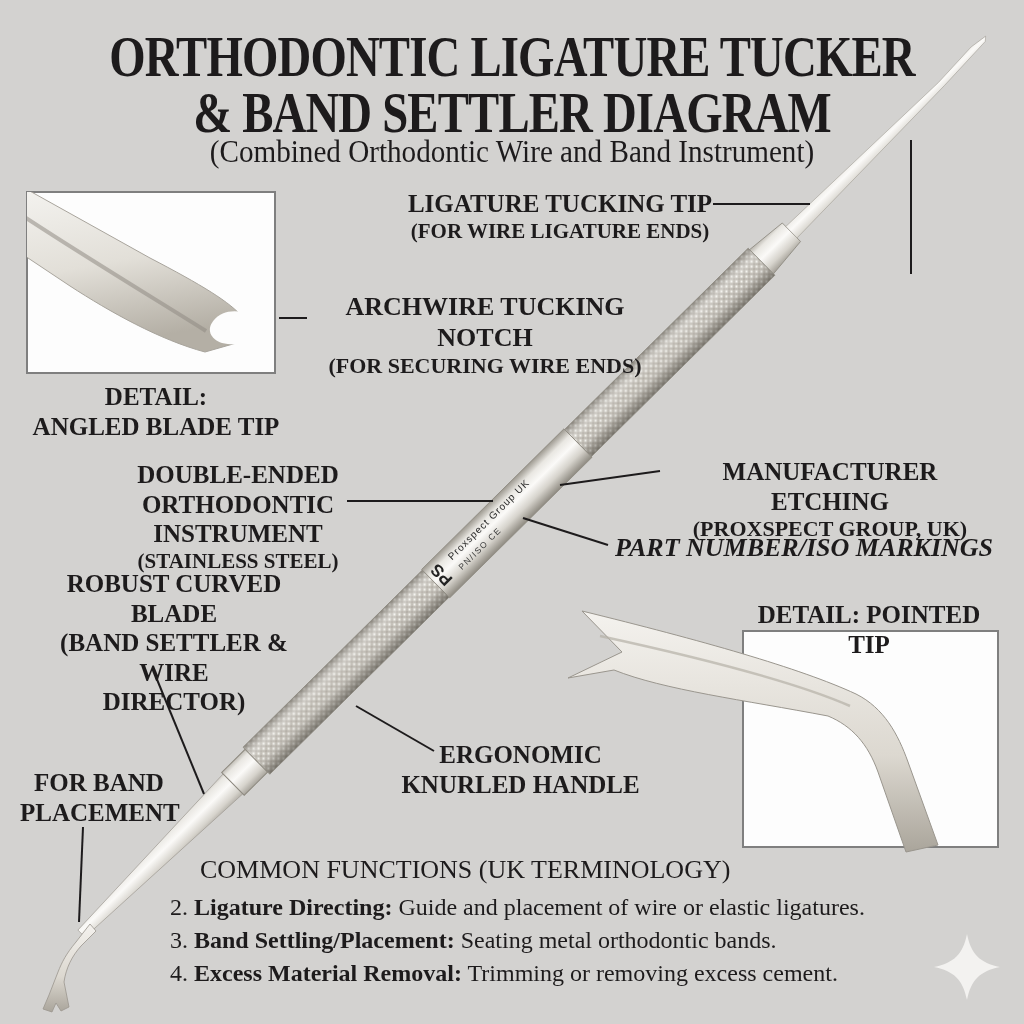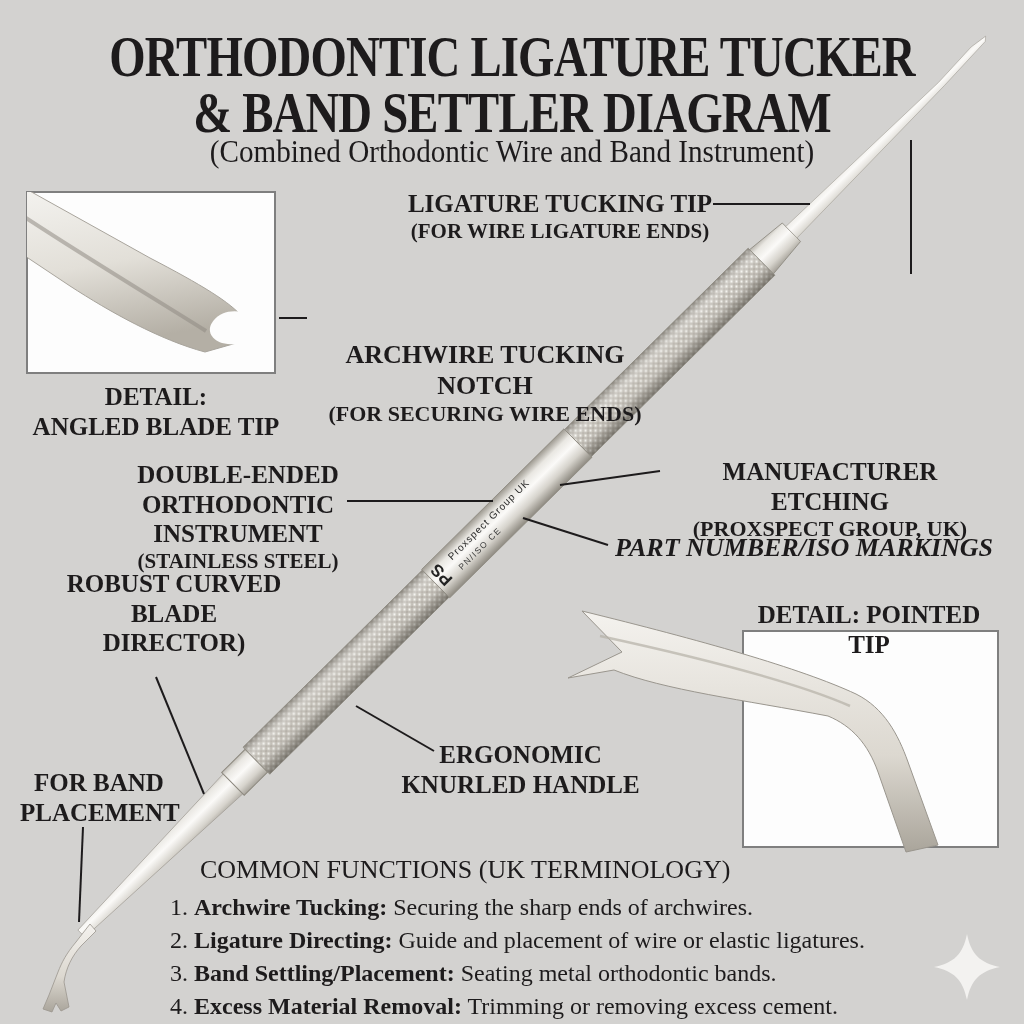--- a/index.html
+++ b/index.html
@@ -112,21 +112,21 @@
 
   <div class="title-line" style="top:24px;">ORTHODONTIC LIGATURE TUCKER</div>
   <div class="title-line" style="top:80px;">&amp; BAND SETTLER DIAGRAM</div>
   <div class="subtitle" style="top:134px;">(Combined Orthodontic Wire and Band Instrument)</div>
 
   <div class="lbl" style="left:400px;top:189px;width:320px;">
     <div class="l1">LIGATURE TUCKING TIP</div>
     <div class="l2">(FOR WIRE LIGATURE ENDS)</div>
   </div>
 
-  <div class="lbl" style="left:305px;top:292px;width:360px;margin-top:48px;">
+  <div class="lbl" style="left:305px;top:292px;width:360px;">
     <div class="l1" style="font-size:26px;">ARCHWIRE TUCKING NOTCH</div>
     <div class="l2" style="font-size:22px;">(FOR SECURING WIRE ENDS)</div>
   </div>
 
 
   <div class="lbl" style="left:30px;top:382px;width:252px;">
     <div class="l1">DETAIL:</div>
     <div class="l1">ANGLED BLADE TIP</div>
   </div>
 
@@ -141,45 +141,41 @@
     <div class="l1">MANUFACTURER ETCHING</div>
     <div class="l2" style="font-size:22px;">(PROXSPECT GROUP, UK)</div>
   </div>
 
   <div class="lbl" style="left:615px;top:533px;width:405px;text-align:left;font-style:italic;">
     <div class="l1" style="font-size:26px;">PART NUMBER/ISO MARKINGS</div>
   </div>
 
   <div class="lbl" style="left:24px;top:569px;width:300px;">
     <div class="l1">ROBUST CURVED BLADE</div>
+    <div class="l1">(BAND SETTLER &amp; WIRE</div>
     <div class="l1">DIRECTOR)</div>
   </div>
 
   <div class="lbl" style="left:740px;top:600px;width:258px;">
     <div class="l1">DETAIL: POINTED TIP</div>
   </div>
 
   <div class="lbl" style="left:398px;top:740px;width:245px;">
     <div class="l1">ERGONOMIC</div>
     <div class="l1">KNURLED HANDLE</div>
   </div>
 
   <div class="lbl" style="left:20px;top:768px;width:158px;">
     <div class="l1">FOR BAND</div>
     <div class="l1">PLACEMENT</div>
   </div>
 
   <div class="functions">
     <div class="heading">COMMON FUNCTIONS (UK TERMINOLOGY)</div>
     <div class="item">
-      <span>1.</span>
-      <b>Archwire Tucking:</b>
-      <span>Securing the sharp ends of archwires.</span>
-    </div>
-    <div class="item">
       <span>2.</span>
       <b>Ligature Directing:</b>
       <span>Guide and placement of wire or elastic ligatures.</span>
     </div>
     <div class="item">
       <span>3.</span>
       <b>Band Settling/Placement:</b>
       <span>Seating metal orthodontic bands.</span>
     </div>
     <div class="item">

